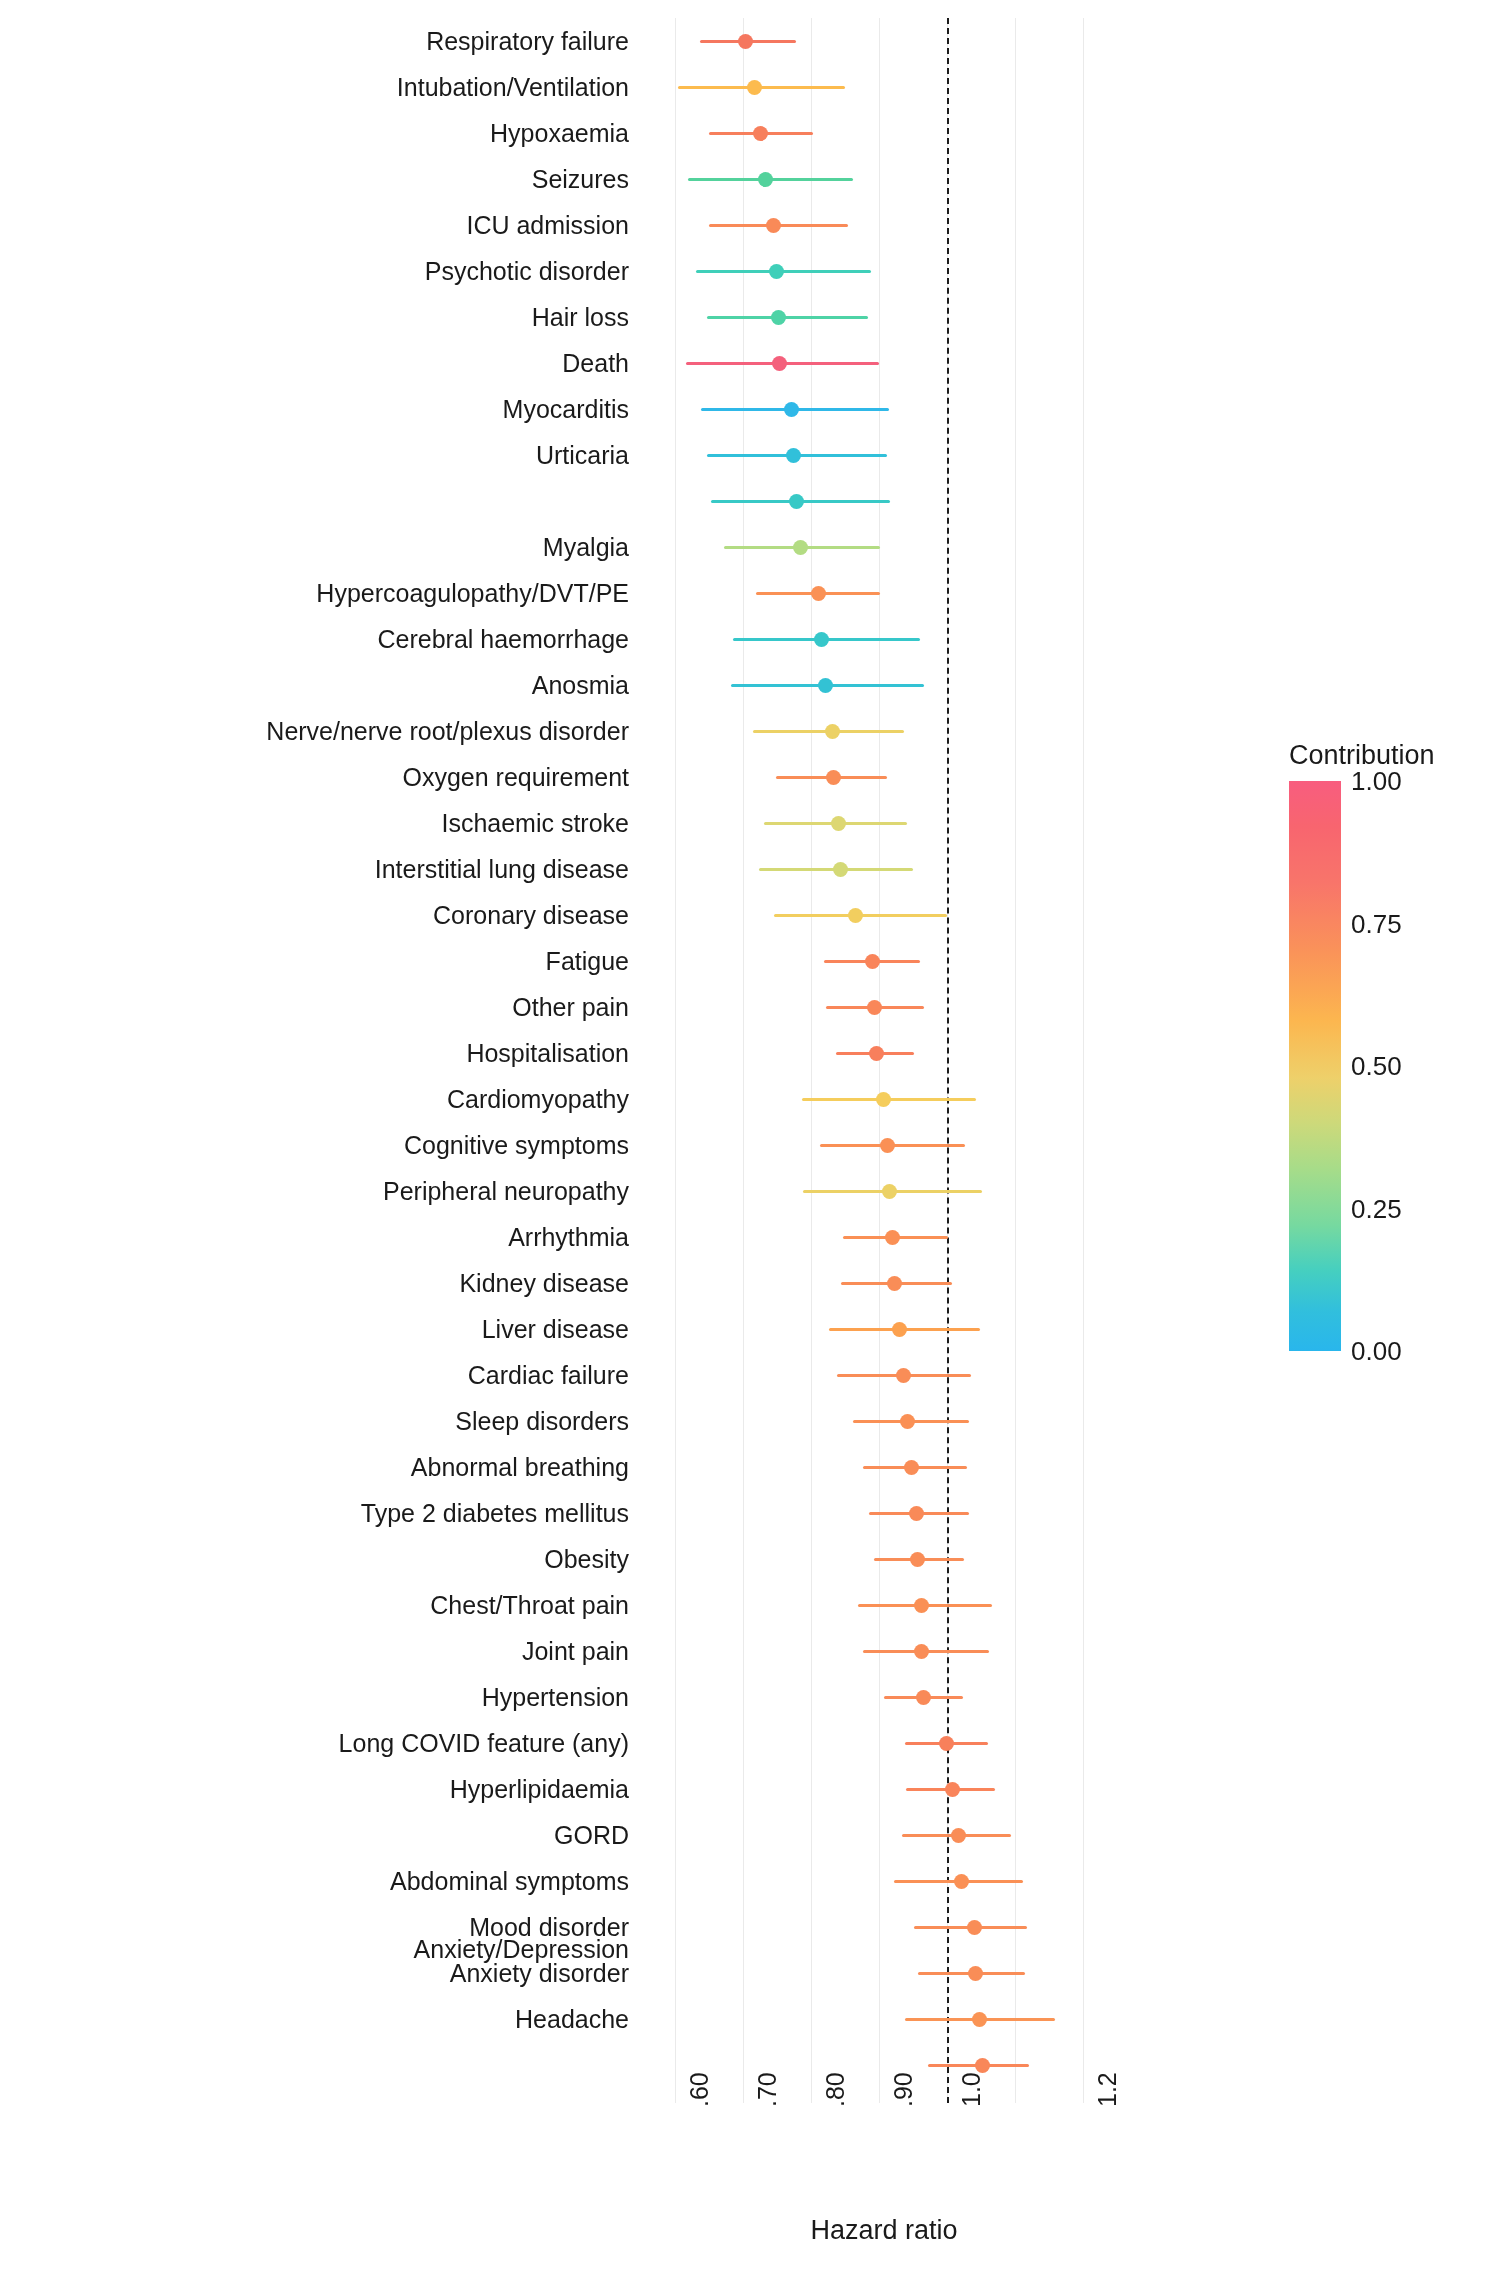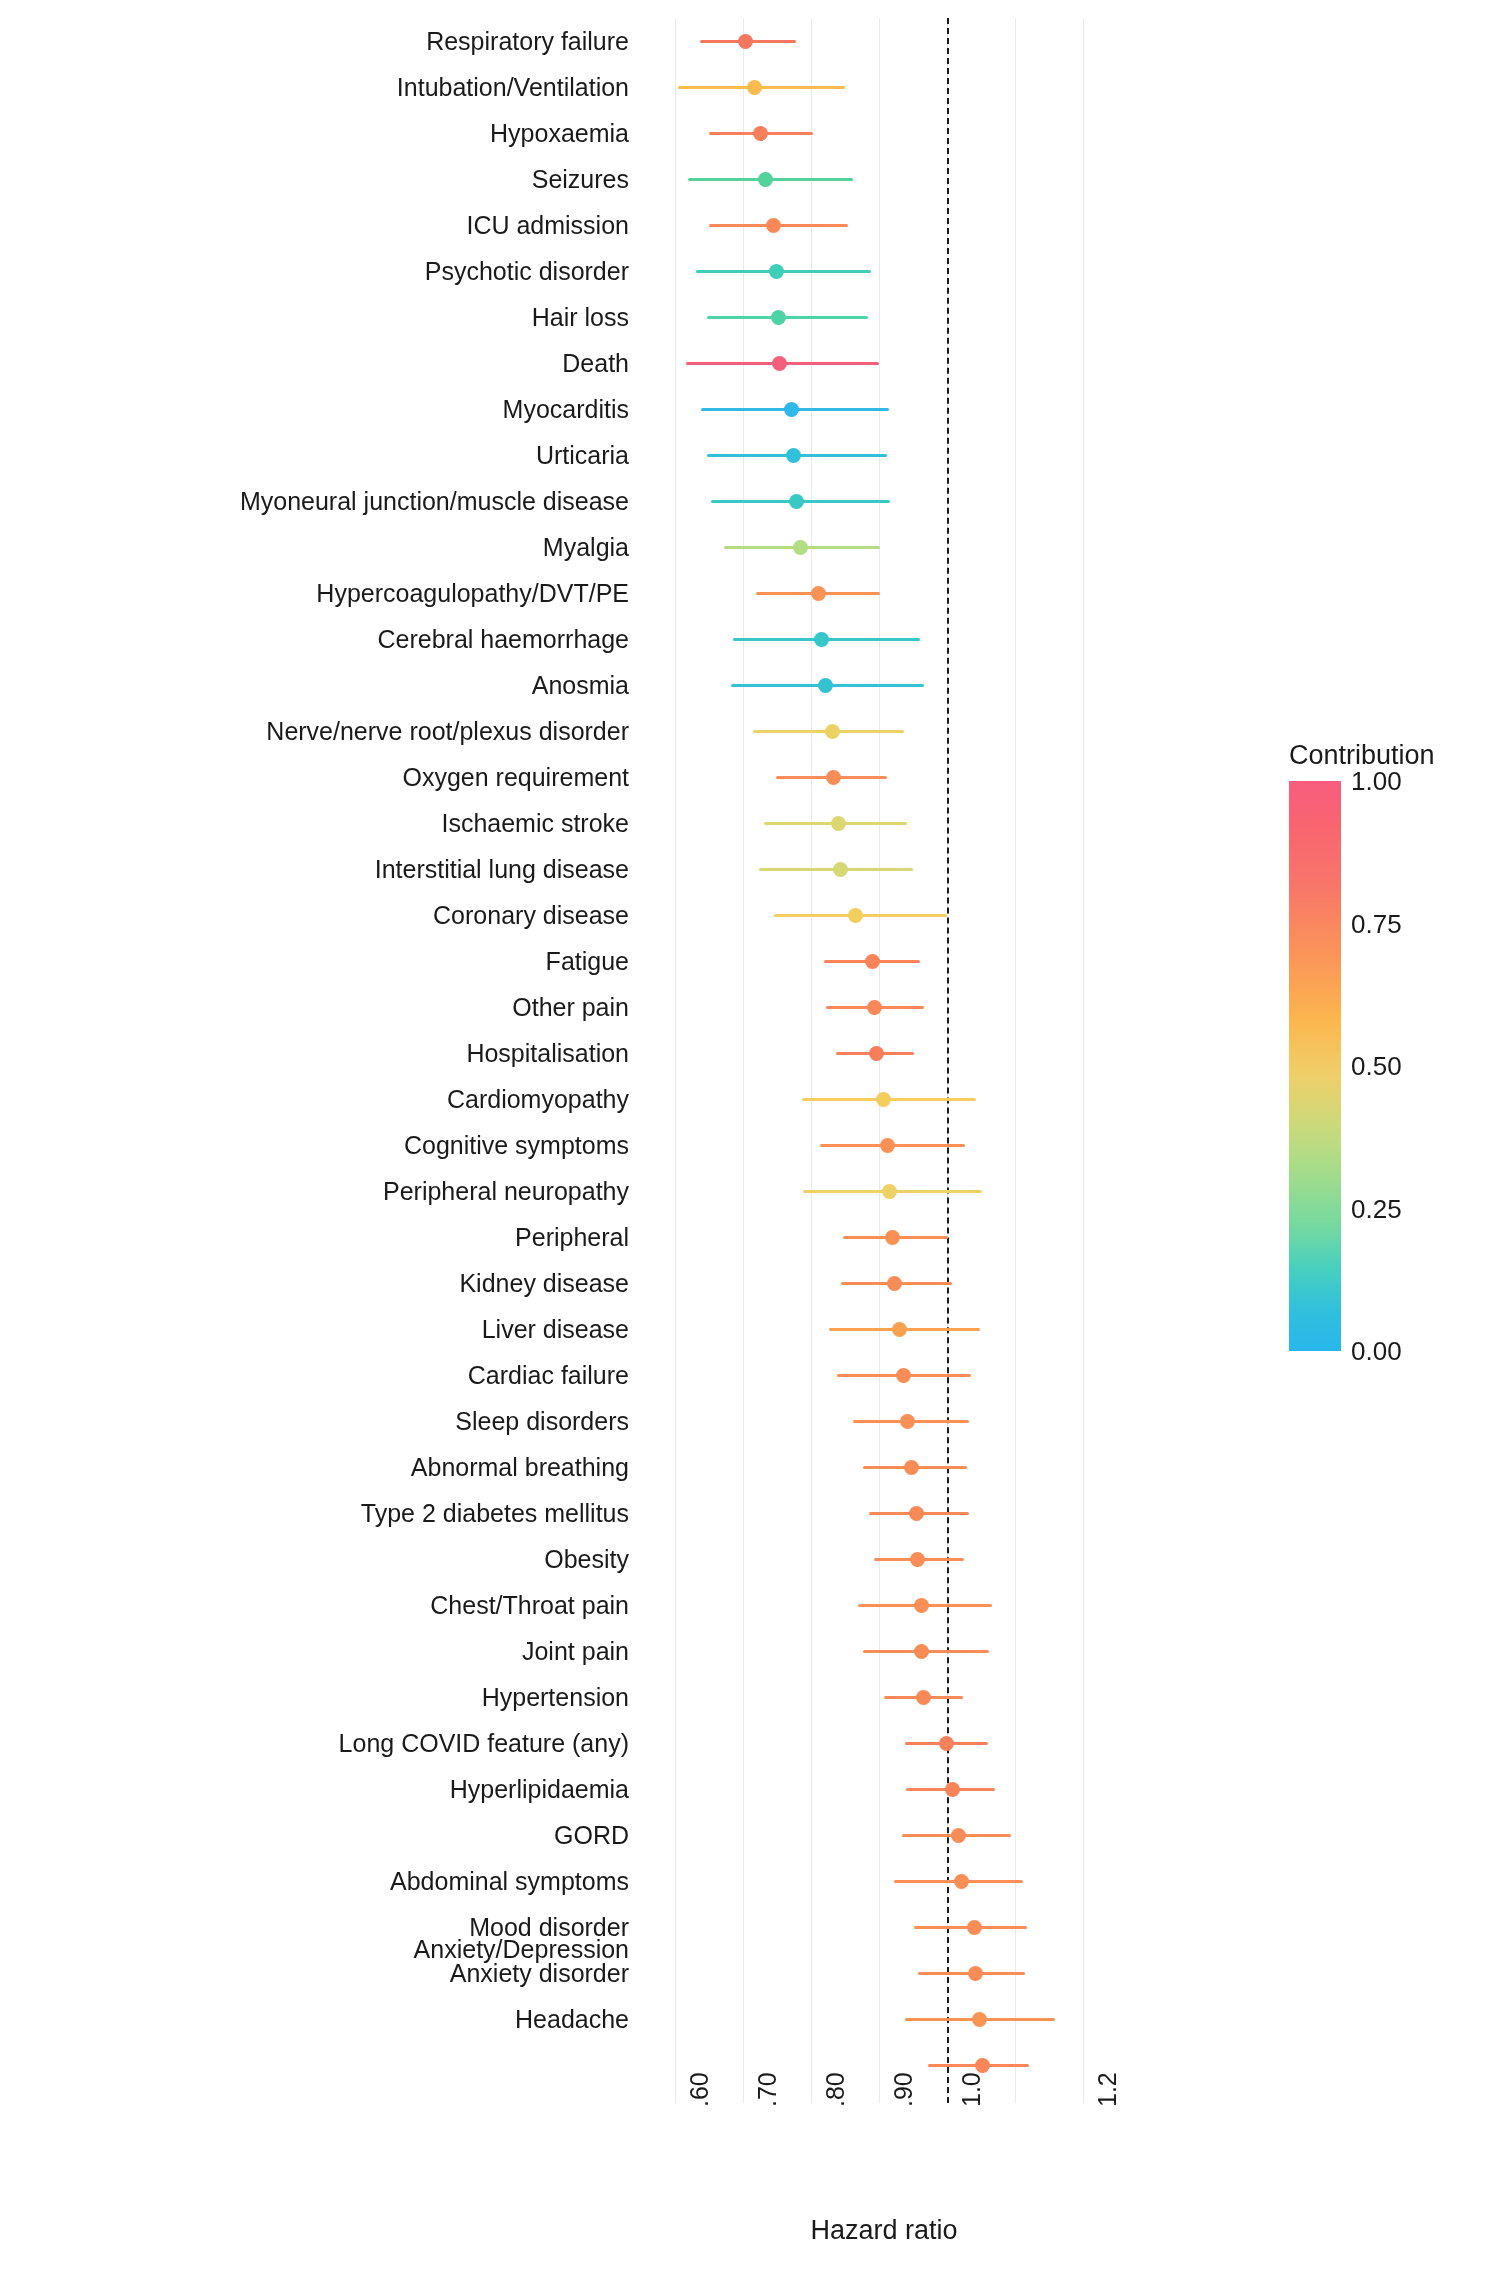--- a/index.html
+++ b/index.html
@@ -164,37 +164,36 @@
       <div class="y-label" style="top: 0px;">Respiratory failure</div>
       <div class="y-label" style="top: 46px;">Intubation/Ventilation</div>
       <div class="y-label" style="top: 92px;">Hypoxaemia</div>
       <div class="y-label" style="top: 138px;">Seizures</div>
       <div class="y-label" style="top: 184px;">ICU admission</div>
       <div class="y-label" style="top: 230px;">Psychotic disorder</div>
       <div class="y-label" style="top: 276px;">Hair loss</div>
       <div class="y-label" style="top: 322px;">Death</div>
       <div class="y-label" style="top: 368px;">Myocarditis</div>
       <div class="y-label" style="top: 414px;">Urticaria</div>
-      <div class="y-label" style="top: 460px;">Myoneural junction/muscle disease</div>
       <div class="y-label" style="top: 506px;">Myalgia</div>
       <div class="y-label" style="top: 552px;">Hypercoagulopathy/DVT/PE</div>
       <div class="y-label" style="top: 598px;">Cerebral haemorrhage</div>
       <div class="y-label" style="top: 644px;">Anosmia</div>
       <div class="y-label" style="top: 690px;">Nerve/nerve root/plexus disorder</div>
       <div class="y-label" style="top: 736px;">Oxygen requirement</div>
       <div class="y-label" style="top: 782px;">Ischaemic stroke</div>
       <div class="y-label" style="top: 828px;">Interstitial lung disease</div>
       <div class="y-label" style="top: 874px;">Coronary disease</div>
       <div class="y-label" style="top: 920px;">Fatigue</div>
       <div class="y-label" style="top: 966px;">Other pain</div>
       <div class="y-label" style="top: 1012px;">Hospitalisation</div>
       <div class="y-label" style="top: 1058px;">Cardiomyopathy</div>
       <div class="y-label" style="top: 1104px; text-align: right;">Cognitive symptoms</div>
       <div class="y-label" style="top: 1150px;">Peripheral neuropathy</div>
-      <div class="y-label" style="top: 1196px;">Peripheral</div>
+      <div class="y-label" style="top: 1196px;">Arrhythmia</div>
       <div class="y-label" style="top: 1242px;">Kidney disease</div>
       <div class="y-label" style="top: 1288px;">Liver disease</div>
       <div class="y-label" style="top: 1334px;">Cardiac failure</div>
       <div class="y-label" style="top: 1380px;">Sleep disorders</div>
       <div class="y-label" style="top: 1426px;">Abnormal breathing</div>
       <div class="y-label" style="top: 1472px;">Type 2 diabetes mellitus</div>
       <div class="y-label" style="top: 1518px;">Obesity</div>
       <div class="y-label" style="top: 1564px;">Chest/Throat pain</div>
       <div class="y-label" style="top: 1610px;">Joint pain</div>
       <div class="y-label" style="top: 1656px;">Hypertension</div>

